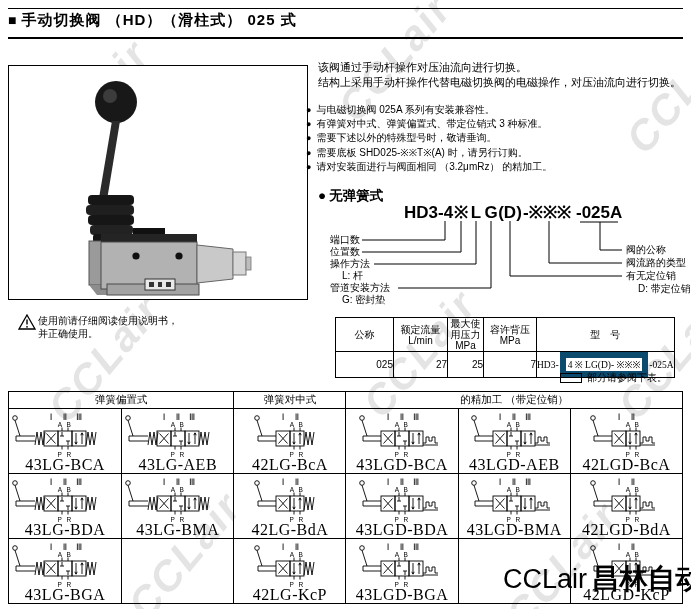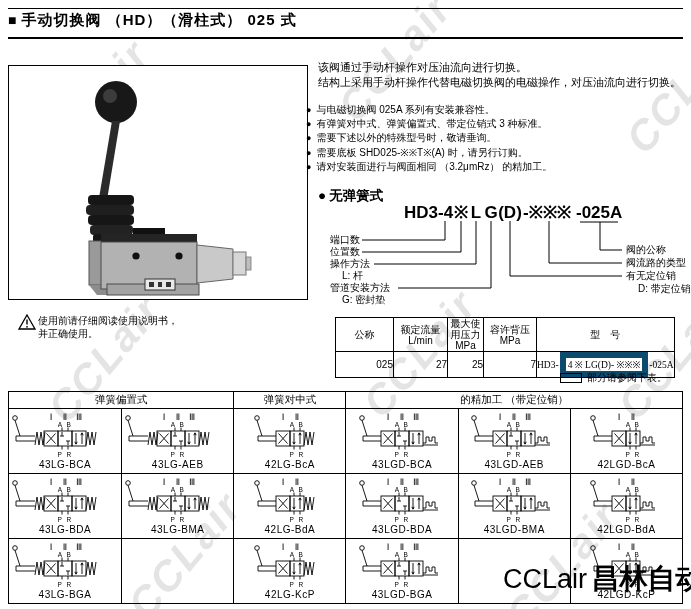--- a/index.html
+++ b/index.html
@@ -28,21 +28,21 @@
   .note{position:absolute;left:560px;top:371px;font-size:10px;white-space:nowrap;z-index:1;display:flex;align-items:center;gap:5px;}
   .note .nbox{display:inline-block;width:20px;height:8px;border:1px solid #000;}
   .symtab{position:absolute;left:8px;top:391px;width:675px;border:1px solid #000;box-sizing:border-box;z-index:1;background:transparent;}
   .sym-head{display:grid;grid-template-columns:2fr 1fr 3fr;height:17px;border-bottom:1px solid #000;box-sizing:border-box;}
   .sym-head div{display:flex;align-items:center;justify-content:center;font-size:10.5px;white-space:nowrap;}
   .sym-head div + div{border-left:1px solid #000;}
   .sym-row{display:grid;grid-template-columns:repeat(6,1fr);}
   .sym-row + .sym-row{border-top:1px solid #000;}
   .sym-cell{height:64px;display:flex;flex-direction:column;align-items:center;justify-content:flex-start;padding-top:2px;box-sizing:border-box;overflow:hidden;}
   .sym-cell + .sym-cell{border-left:1px solid #000;}
-  .sym-label{font-family:Liberation Sans, sans-serif;font-size:10px;letter-spacing:.5px;line-height:11px;}
+  .sym-label{font-family:Liberation Serif, serif;font-size:16px;letter-spacing:.5px;line-height:11px;}
   .logo{position:absolute;left:503px;top:560px;z-index:5;white-space:nowrap;}
   .logo .lat{font-size:27px;font-weight:500;font-family:"Liberation Sans",sans-serif;}
   .logo .cn{font-size:28px;font-weight:bold;}
   svg text{font-family:"Liberation Sans",sans-serif;}
 </style>
 </head>
 <body>
 
 <div class="page">
 

